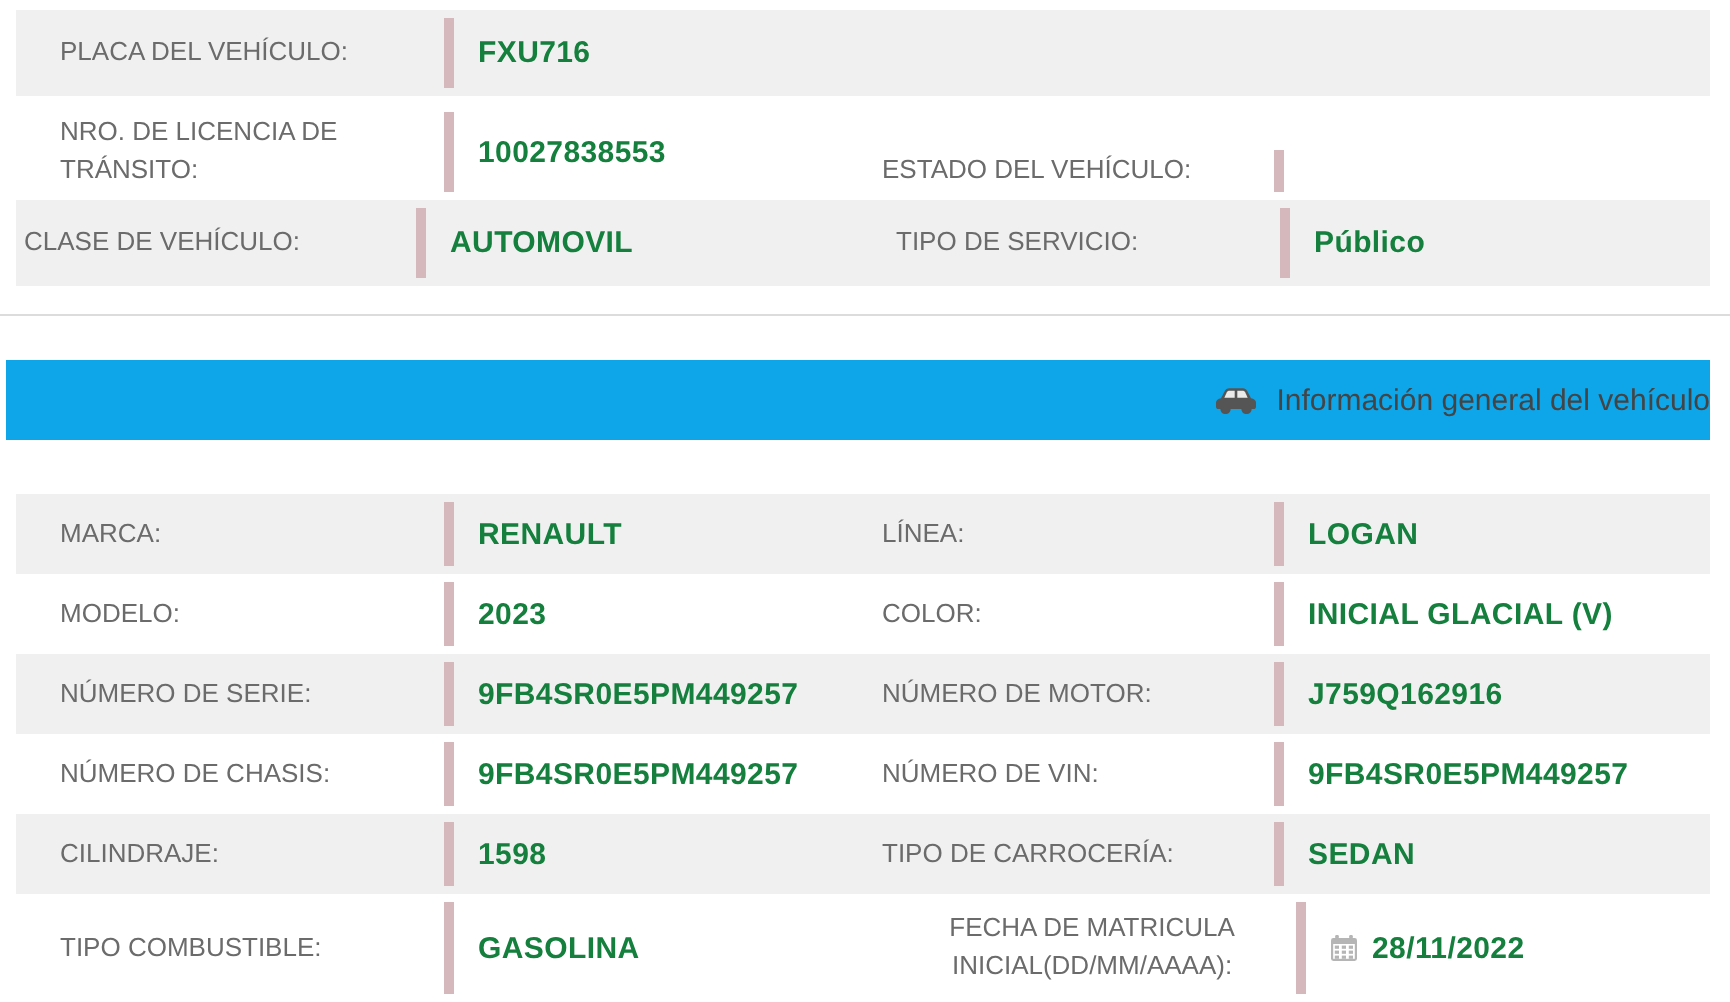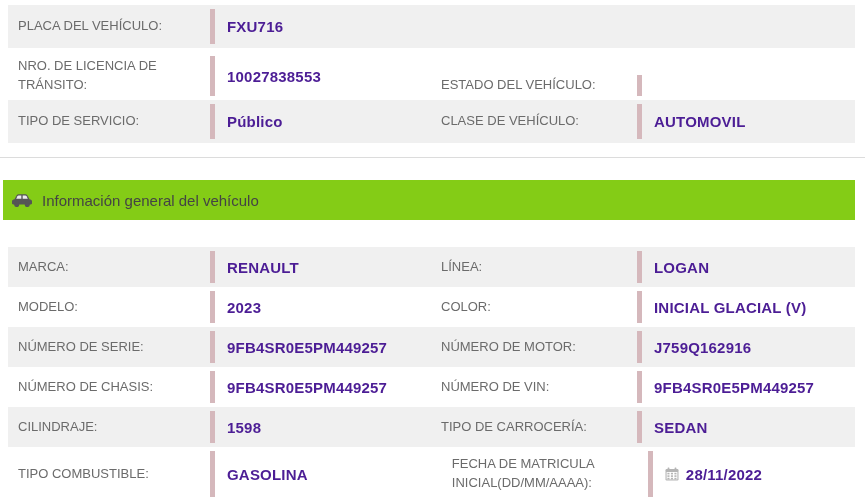--- a/index.html
+++ b/index.html
@@ -12,48 +12,48 @@
 
   
   .tbl{margin-left:8px;width:847px;}
   .row{display:flex;}
   .row.alt{background:#f0f0f0;}
   .h43{min-height:43px;}
   .h52{min-height:52px;align-items:flex-end;}
   .h40{min-height:40px;}
   .h54{min-height:54px;gap:22px;}
   .pair{display:flex;align-items:stretch;box-sizing:border-box;}
-  .pair.l{width:429px;}
+  .pair.l{width:429px;padding-left:12px;}
   .pair.r{width:418px;}
   .lbl{
     box-sizing:border-box;display:flex;align-items:center;
     color:#6b6b6b;font-size:13px;line-height:1.45;
     padding:5px 8px 5px 10px;flex-shrink:0;
   }
   .pair.l .lbl{width:202px;}
   .pair.r .lbl{width:200px;padding-left:4px;}
   .bar{width:5px;background:#d5b8bc;margin:4px 0;flex-shrink:0;}
   .val{
     display:flex;align-items:center;gap:7px;
-    padding-left:12px;color:#4c1d95;font-size:15px;font-weight:bold;
+    padding-left:12px;color:#15803d;font-size:15px;font-weight:bold;
     letter-spacing:.2px;white-space:nowrap;
   }
 
   
   .divider{height:1px;background:#dcdcdc;margin-top:14px;}
 
   
   .sec-hdr{
-    margin:22px 16px 0 3px;width:852px;height:40px;background:#84cc16;
+    margin:22px 16px 0 3px;width:852px;height:40px;background:#0ea5e9;
     display:flex;align-items:center;gap:10px;padding-left:9px;
-    box-sizing:border-box;color:#444;font-size:15px;
+    box-sizing:border-box;color:#444;font-size:15px;justify-content:flex-end;
   }
   .sec-hdr .ico{display:flex;align-items:center;}
 
-  .tbl2{margin-top:27px;}
+  .tbl2{margin-top:27px;text-align:center;}
 
   .cal{display:inline-flex;align-items:center;}
 </style>
 </head>
 <body>
 
 <div class="page">
 
   <div class="tbl">
 
@@ -72,29 +72,29 @@
         <div class="bar"></div>
         <div class="val">10027838553</div>
       </div>
       <div class="pair r">
         <div class="lbl">ESTADO DEL VEHÍCULO:</div>
         <div class="bar"></div>
       </div>
     </div>
 
     <div class="row alt h43">
+      <div class="pair r">
+        <div class="lbl">CLASE DE VEHÍCULO:</div>
+        <div class="bar"></div>
+        <div class="val">AUTOMOVIL</div>
+      </div>
       <div class="pair l">
         <div class="lbl">TIPO DE SERVICIO:</div>
         <div class="bar"></div>
         <div class="val">Público</div>
-      </div>
-      <div class="pair r">
-        <div class="lbl">CLASE DE VEHÍCULO:</div>
-        <div class="bar"></div>
-        <div class="val">AUTOMOVIL</div>
       </div>
     </div>
   </div>
 
   <div class="divider"></div>
 
   <div class="sec-hdr">
     <span class="ico">
       <svg width="20" height="14" viewBox="0 0 24 16">
         <path fill="#555555" d="M3 7 L5.2 2.8 C5.7 1.7 6.8 1 8 1 L16 1 C17.2 1 18.3 1.7 18.8 2.8 L21 7 C22.7 7.2 24 8.2 24 9.5 L24 12 C24 12.8 23.4 13.4 22.6 13.4 L21.4 13.4 A3.1 3.1 0 0 1 15.2 13.4 L8.8 13.4 A3.1 3.1 0 0 1 2.6 13.4 L1.4 13.4 C0.6 13.4 0 12.8 0 12 L0 9.5 C0 8.2 1.3 7.2 3 7 Z"></path>

